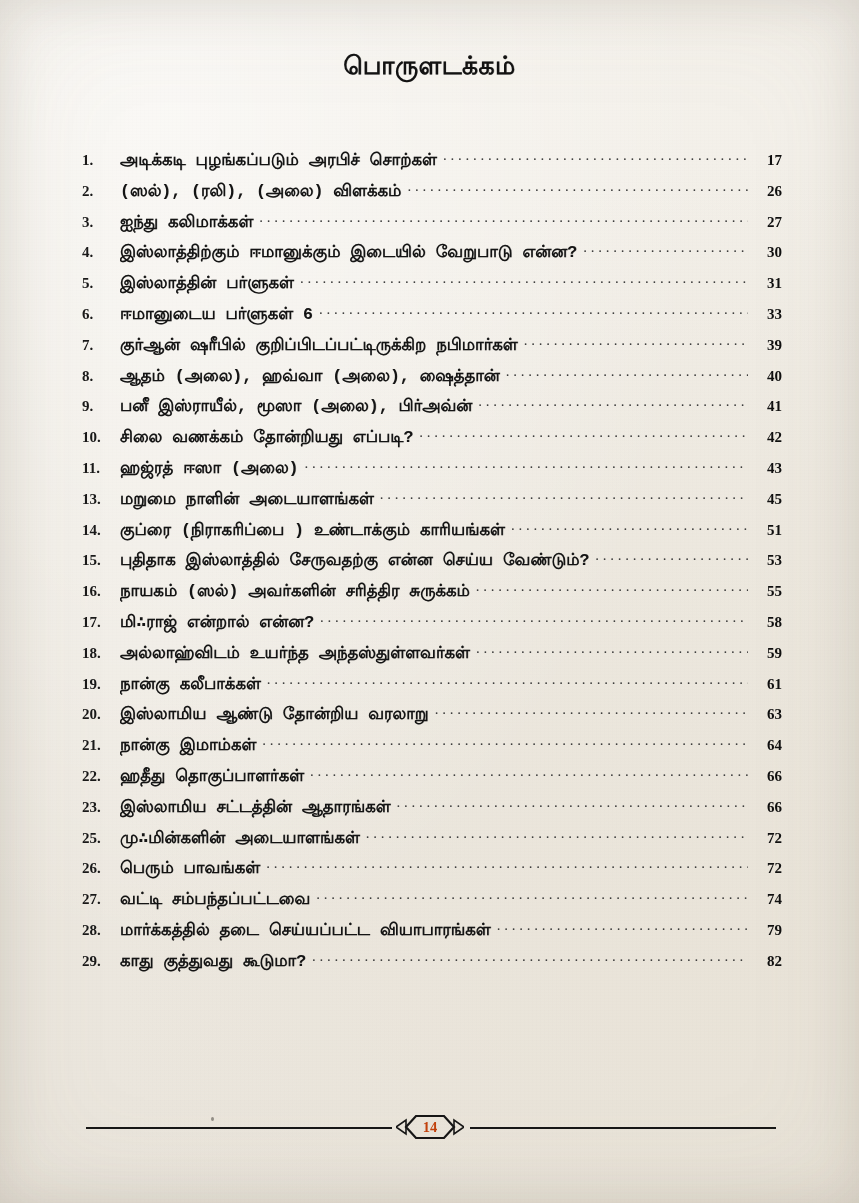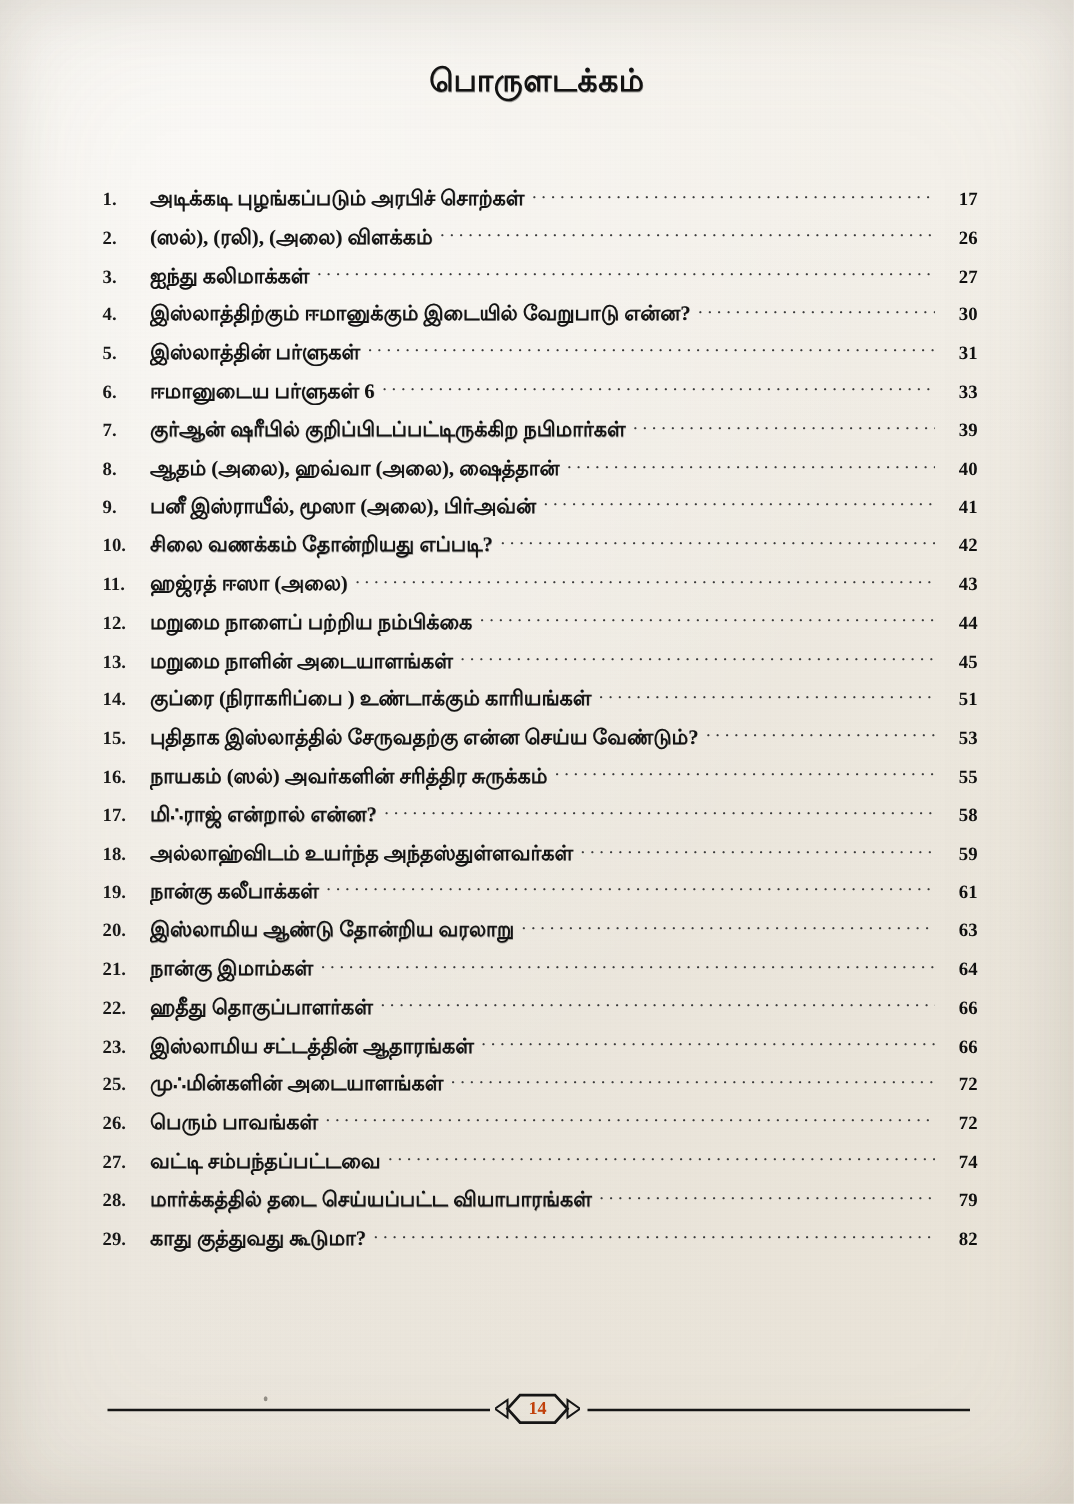--- a/index.html
+++ b/index.html
@@ -85,20 +85,21 @@
   }
   .title-cell {
     flex: 0 1 auto;
     font-size: 16.5px;
     font-weight: 700;
     color: #141414;
     text-shadow: 0.35px 0.35px 0 rgba(0,0,0,0.28);
     padding-right: 6px;
     overflow: hidden;
     text-overflow: clip;
+    font-family: Liberation Mono, monospace;
   }
   .leader {
     flex: 1 1 auto;
     min-width: 8px;
     position: relative;
     height: 1em;
     overflow: hidden;
   }
   .leader::before {
     content: ". . . . . . . . . . . . . . . . . . . . . . . . . . . . . . . . . . . . . . . . . . . . . . . . . . . . . . . . . . . . . . . . . . . . . . . .";
@@ -243,26 +244,20 @@
         <div class="num">10.</div>
         <div class="title-cell">சிலை வணக்கம் தோன்றியது எப்படி?</div>
         <div class="leader"></div>
         <div class="pg">42</div>
       </div>
       <div class="row">
         <div class="num">11.</div>
         <div class="title-cell">ஹஜ்ரத் ஈஸா (அலை)</div>
         <div class="leader"></div>
         <div class="pg">43</div>
-      </div>
-      <div class="row">
-        <div class="num">12.</div>
-        <div class="title-cell">மறுமை நாளைப் பற்றிய நம்பிக்கை</div>
-        <div class="leader"></div>
-        <div class="pg">44</div>
       </div>
       <div class="row">
         <div class="num">13.</div>
         <div class="title-cell">மறுமை நாளின் அடையாளங்கள்</div>
         <div class="leader"></div>
         <div class="pg">45</div>
       </div>
       <div class="row">
         <div class="num">14.</div>
         <div class="title-cell">குப்ரை  (நிராகரிப்பை ) உண்டாக்கும் காரியங்கள்</div>

